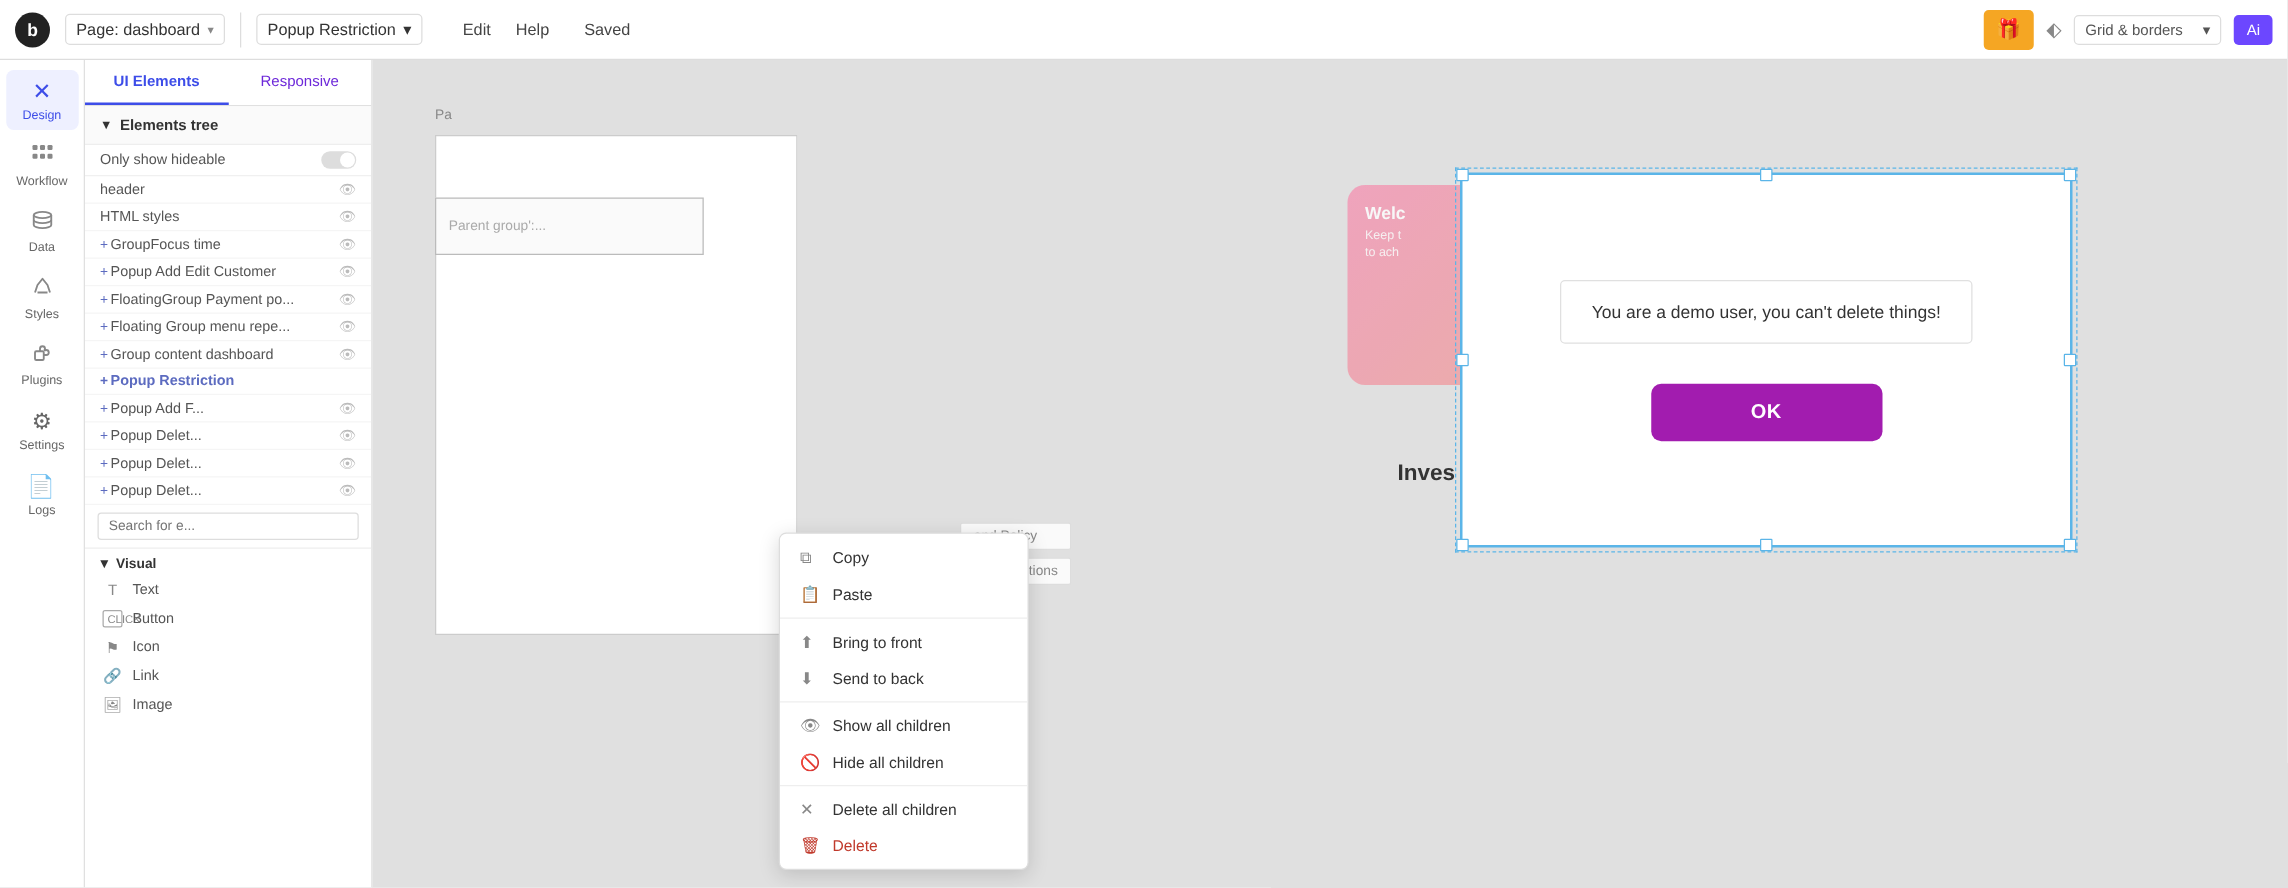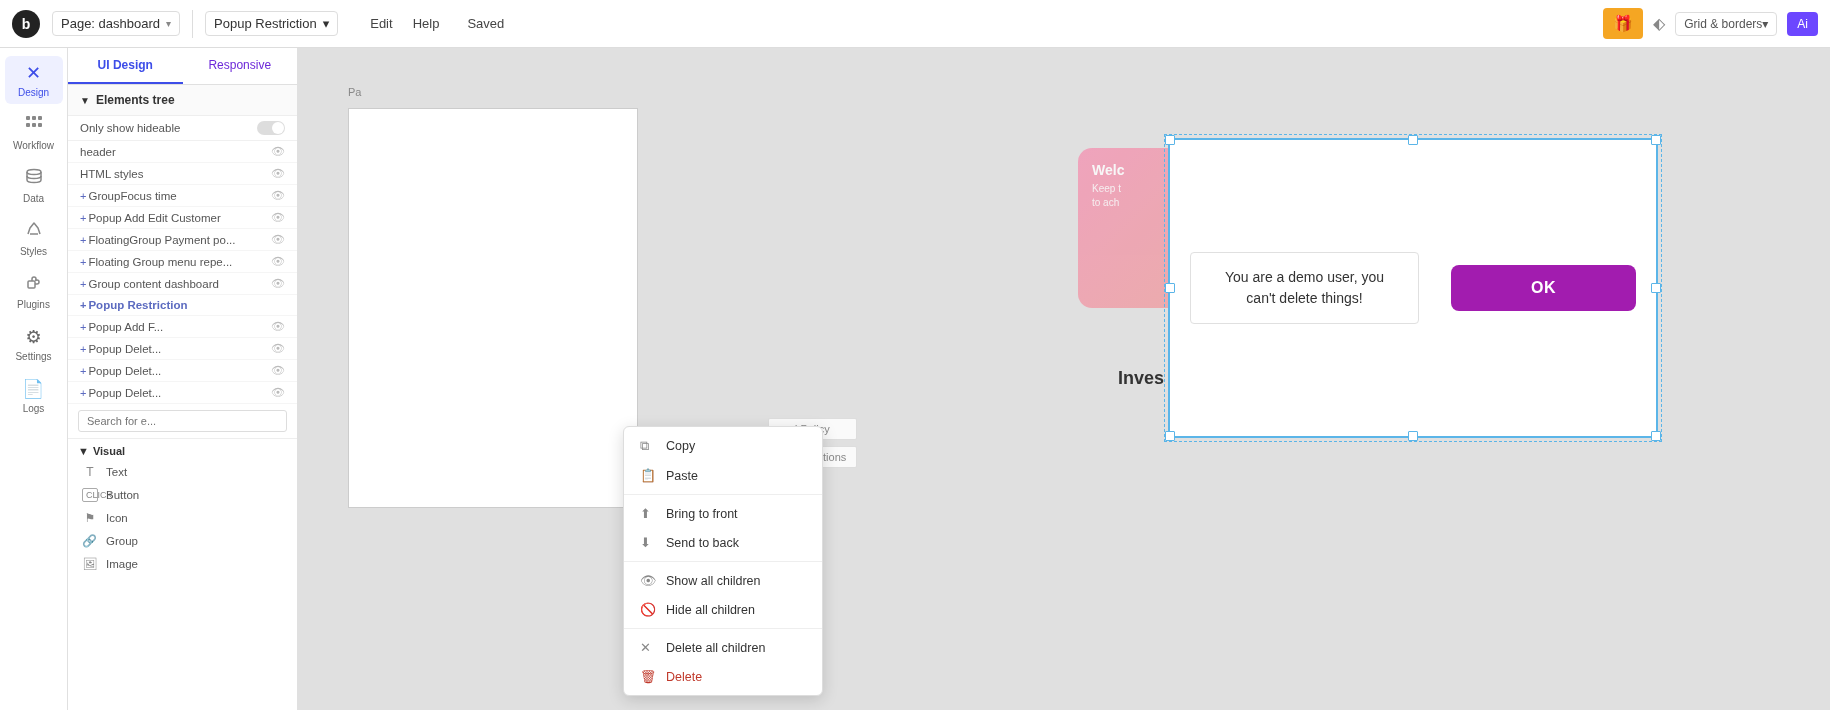--- a/index.html
+++ b/index.html
@@ -15,21 +15,21 @@
     .top-bar-page { display: flex; align-items: center; gap: 6px; font-size: 13px; color: #333; padding: 4px 8px; border: 1px solid #ddd; border-radius: 4px; cursor: pointer; text-align: right; }
     .top-bar-page .chevron { font-size: 10px; color: #888; }
     .top-bar-separator { width: 1px; height: 28px; background: #ddd; }
     .top-bar-popup { display: flex; align-items: center; gap: 6px; font-size: 13px; color: #333; padding: 4px 8px; border: 1px solid #ddd; border-radius: 4px; cursor: pointer; }
     .top-bar-nav { display: flex; align-items: center; gap: 20px; margin-left: 20px; }
     .top-bar-nav span { font-size: 13px; color: #444; cursor: pointer; }
     .top-bar-saved { font-size: 13px; color: #888; margin-left: 8px; }
     .top-bar-right { margin-left: auto; display: flex; align-items: center; gap: 10px; }
     .gift-btn { background: #f5a623; color: #fff; border: none; border-radius: 4px; padding: 6px 10px; cursor: pointer; font-size: 16px; }
     .cursor-btn { background: none; border: none; cursor: pointer; font-size: 16px; color: #888; }
-    .grid-btn { display: flex; align-items: center; gap: 0; border: 1px solid #ddd; border-radius: 4px; padding: 4px 8px; cursor: pointer; font-size: 12px; color: #555; }
+    .grid-btn { display: flex; align-items: center; gap: 16px; border: 1px solid #ddd; border-radius: 4px; padding: 4px 8px; cursor: pointer; font-size: 12px; color: #555; }
     .ai-btn { background: #6c47ff; color: #fff; border: none; border-radius: 4px; padding: 5px 10px; font-size: 12px; cursor: pointer; }
 
     
     .main { display: flex; height: calc(710px - 48px); }
 
     
     .icon-sidebar {
       width: 68px; background: #fff; border-right: 1px solid #e0e0e0;
       display: flex; flex-direction: column; align-items: center; padding-top: 8px; gap: 4px;
     }
@@ -175,21 +175,21 @@
     .h-tl { top: -5px; left: -5px; }
     .h-tm { top: -5px; left: calc(50% - 5px); }
     .h-tr { top: -5px; right: -5px; }
     .h-ml { top: calc(50% - 5px); left: -5px; }
     .h-mr { top: calc(50% - 5px); right: -5px; }
     .h-bl { bottom: -5px; left: -5px; }
     .h-bm { bottom: -5px; left: calc(50% - 5px); }
     .h-br { bottom: -5px; right: -5px; }
 
     .modal-content {
-      display: flex; flex-direction: row;
+      display: flex; flex-direction: column;
       align-items: center; justify-content: center;
       height: 100%; gap: 32px; padding: 20px;
     }
     .modal-message {
       font-size: 14px; color: #333; text-align: center; line-height: 1.5;
       border: 1px solid #e0e0e0; padding: 14px 24px; border-radius: 4px;
     }
     .modal-ok-btn {
       background: #a21caf; color: #fff; border: none; border-radius: 8px;
       padding: 14px 80px; font-size: 16px; font-weight: 600; cursor: pointer;
@@ -290,21 +290,21 @@
       <span class="icon-label">Settings</span>
     </div>
     <div class="icon-sidebar-item">
       <span class="icon-symbol">📄</span>
       <span class="icon-label">Logs</span>
     </div>
   </div>
 
   <div class="panel">
     <div class="panel-tabs">
-      <div class="panel-tab active">UI Design</div>
+      <div class="panel-tab active">UI Elements</div>
       <div class="panel-tab">Responsive</div>
     </div>
 
     <div class="panel-section-title">
       <span class="arrow">▼</span>
       <span>Elements tree</span>
     </div>
 
     <div class="panel-option-row">
       <span>Only show hideable</span>
@@ -378,36 +378,39 @@
         <div class="visual-item">
           <span class="vi-icon" style="font-size:9px; border:1px solid #aaa; padding:1px 3px; border-radius:2px;">CLICK</span>
           <span>Button</span>
         </div>
         <div class="visual-item">
           <span class="vi-icon">⚑</span>
           <span>Icon</span>
         </div>
         <div class="visual-item">
           <span class="vi-icon">🔗</span>
-          <span>Group</span>
+          <span>Link</span>
         </div>
         <div class="visual-item">
           <span class="vi-icon">🖼</span>
           <span>Image</span>
         </div>
       </div>
     </div>
   </div>
 
   <div class="canvas-area">
     <div class="canvas-strip">
 
       <div class="canvas-page-label">Pa</div>
       <div class="canvas-page"></div>
 
+      <div class="parent-group-box">
+        <span class="pg-label">Parent group':...</span>
+      </div>
 
       <div class="policy-links">
         <div class="policy-link">and Policy</div>
         <div class="policy-link">nd Conditions</div>
       </div>
 
       <div class="welcome-card">
         <div class="wc-title">Welc</div>
         <div class="wc-sub">Keep t<br>to ach</div>
       </div>

